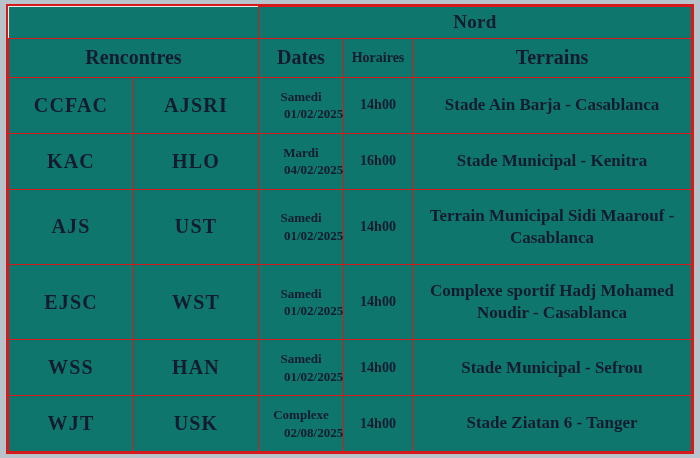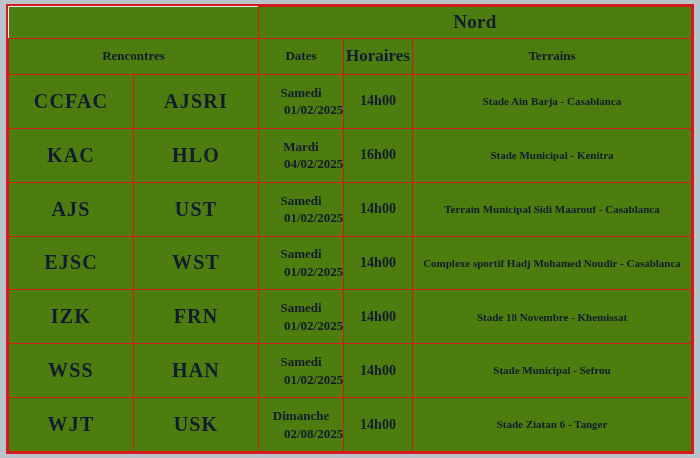--- a/index.html
+++ b/index.html
@@ -27,40 +27,40 @@
     width: 100%;
     height: 100%;
     border-collapse: collapse;
     table-layout: fixed;
   }
   table.fixtures td, table.fixtures th {
     border: 1.5px solid #d41a1a;
     text-align: center;
     vertical-align: middle;
     color: #121c2e;
-    background: #4d7c0f;
+    background: #0f766e;
   }
   .zone-row th {
     font-size: 19px;
     font-weight: bold;
     padding: 4px 0 5px;
     letter-spacing: 0.3px;
     background: #e7ecf1;
   }
   .zone-row th.corner {
     border-left: none;
     border-top: none;
   }
   .head-row th {
-    font-size: 13px;
+    font-size: 20px;
     font-weight: bold;
     padding: 7px 0 8px;
   }
   .head-row th.small {
-    font-size: 17px;
+    font-size: 14px;
     margin-left: 12px;
   }
   .col-home { width: 125px; }
   .col-away { width: 125px; }
   .col-date { width: 85px; }
   .col-time { width: 69px; }
   .col-ground { width: auto; }
 
   td.team {
     font-size: 20px;
@@ -70,21 +70,21 @@
   td.date {
     font-size: 13px;
     font-weight: bold;
     line-height: 1.35;
   }
   td.time {
     font-size: 14px;
     font-weight: bold;
   }
   td.ground {
-    font-size: 11px;
+    font-size: 17px;
     font-weight: bold;
     line-height: 1.3;
     padding: 3px 8px;
   }
   .date-day { display: block; }
   .date-num { display: block; margin-left: 24px; }
 </style>
 </head>
 <body>
 
@@ -144,44 +144,34 @@
         <td class="team">EJSC</td>
         <td class="team">WST</td>
         <td class="date">
           <span class="date-day">Samedi</span>
           <span class="date-num">01/02/2025</span>
         </td>
         <td class="time">14h00</td>
         <td class="ground">Complexe sportif  Hadj Mohamed Noudir - Casablanca</td>
       </tr>
       <tr>
-        <td class="team">IZK</td>
-        <td class="team">FRN</td>
-        <td class="date">
-          <span class="date-day">Samedi</span>
-          <span class="date-num">01/02/2025</span>
-        </td>
-        <td class="time">14h00</td>
-        <td class="ground">Stade 18 Novembre - Khemissat</td>
-      </tr>
-      <tr>
         <td class="team">WSS</td>
         <td class="team">HAN</td>
         <td class="date">
           <span class="date-day">Samedi</span>
           <span class="date-num">01/02/2025</span>
         </td>
         <td class="time">14h00</td>
         <td class="ground">Stade Municipal - Sefrou</td>
       </tr>
       <tr>
         <td class="team">WJT</td>
         <td class="team">USK</td>
         <td class="date">
-          <span class="date-day">Dimanche</span>
+          <span class="date-day">Complexe</span>
           <span class="date-num">02/08/2025</span>
         </td>
         <td class="time">14h00</td>
         <td class="ground">Stade Ziatan 6 - Tanger</td>
       </tr>
     </tbody>
   </table>
 </div>
 
 </body></html>

